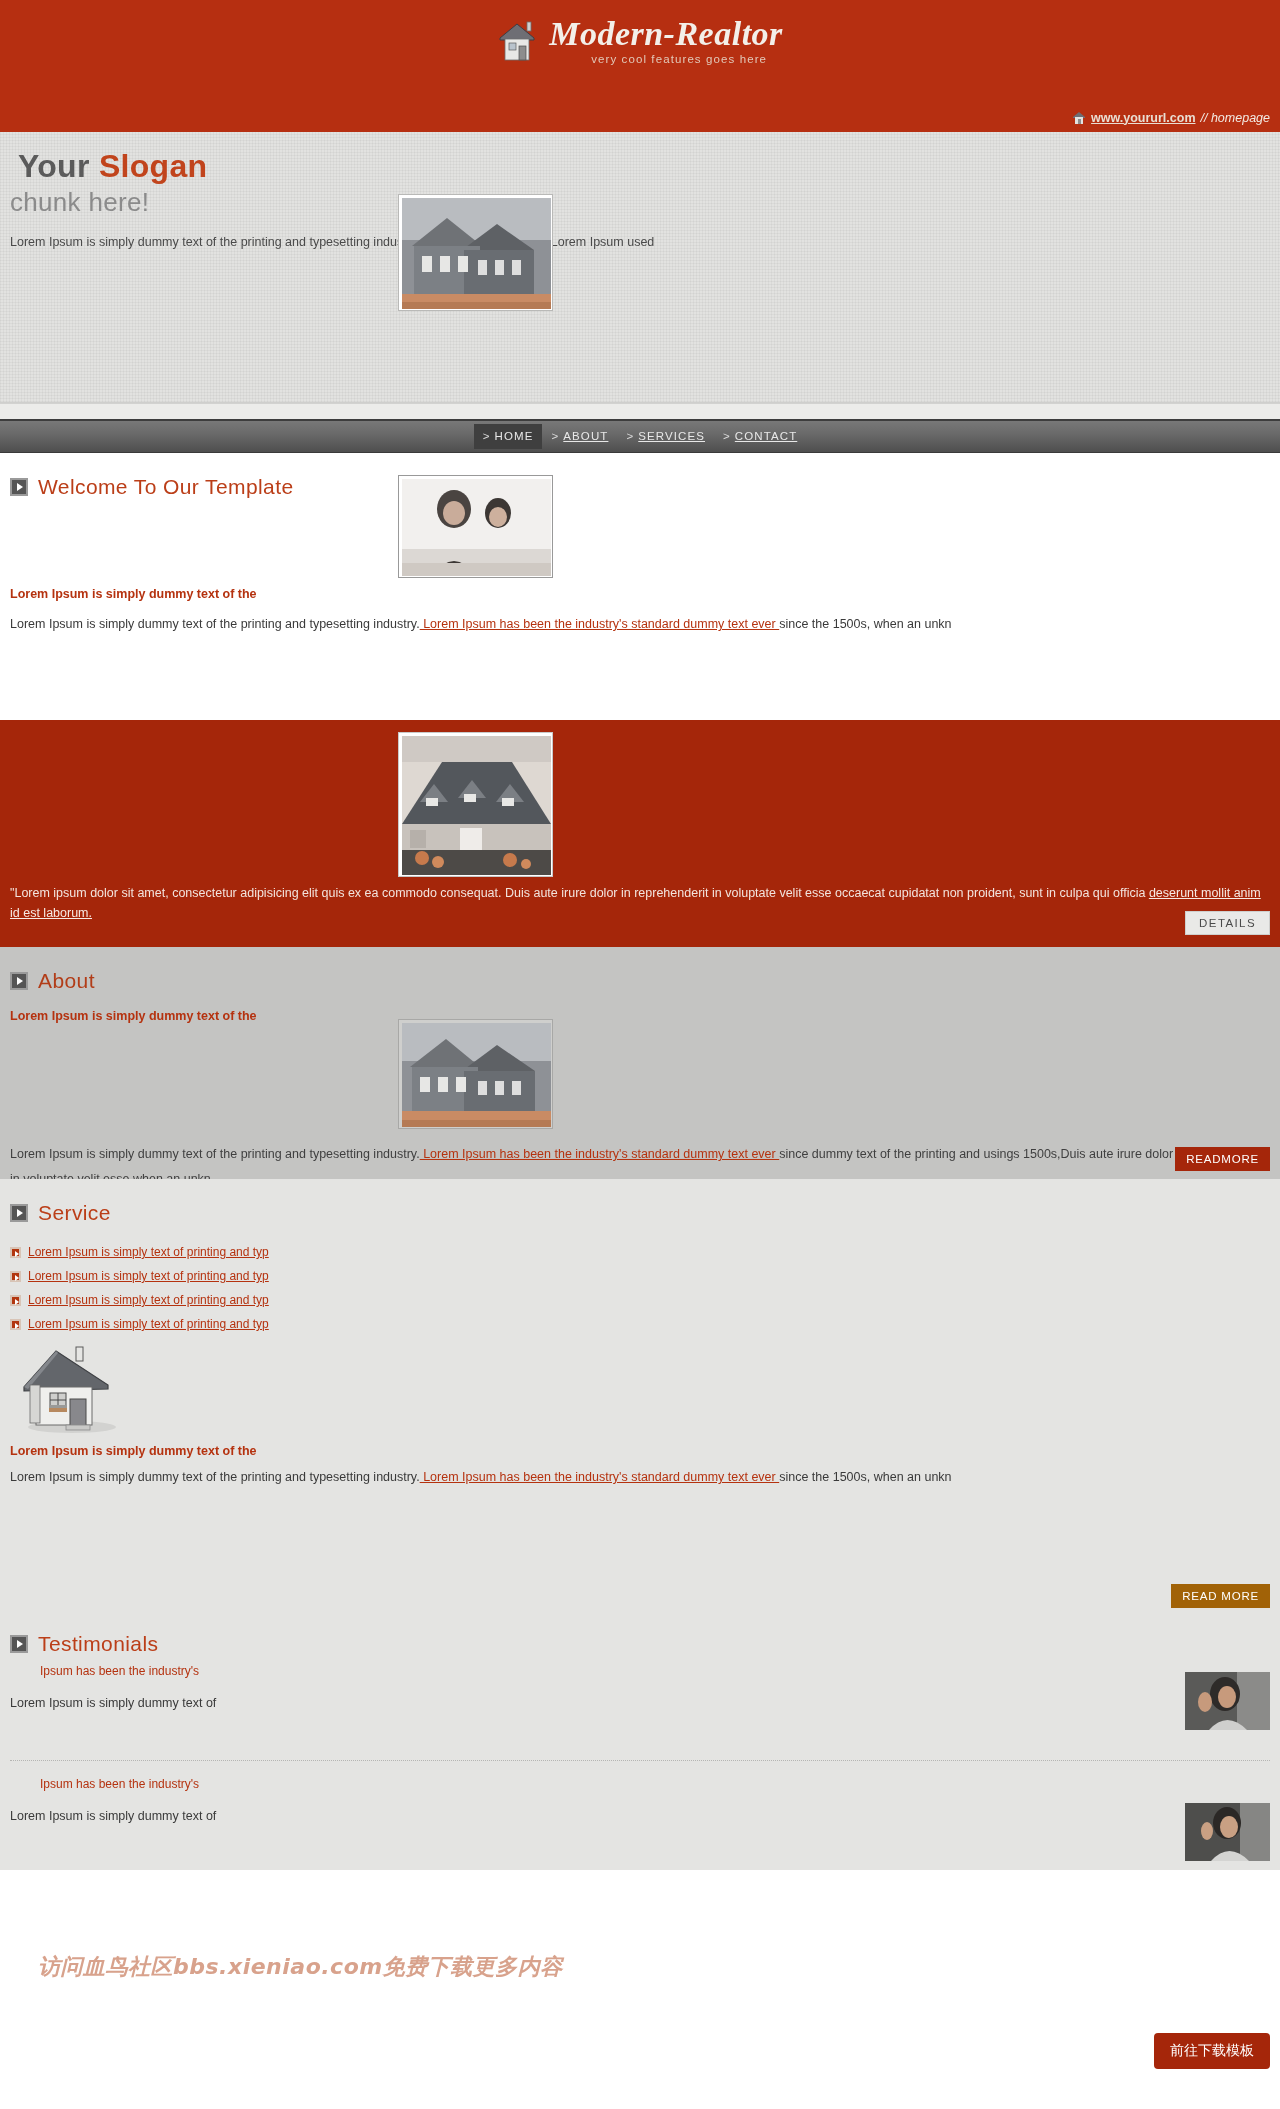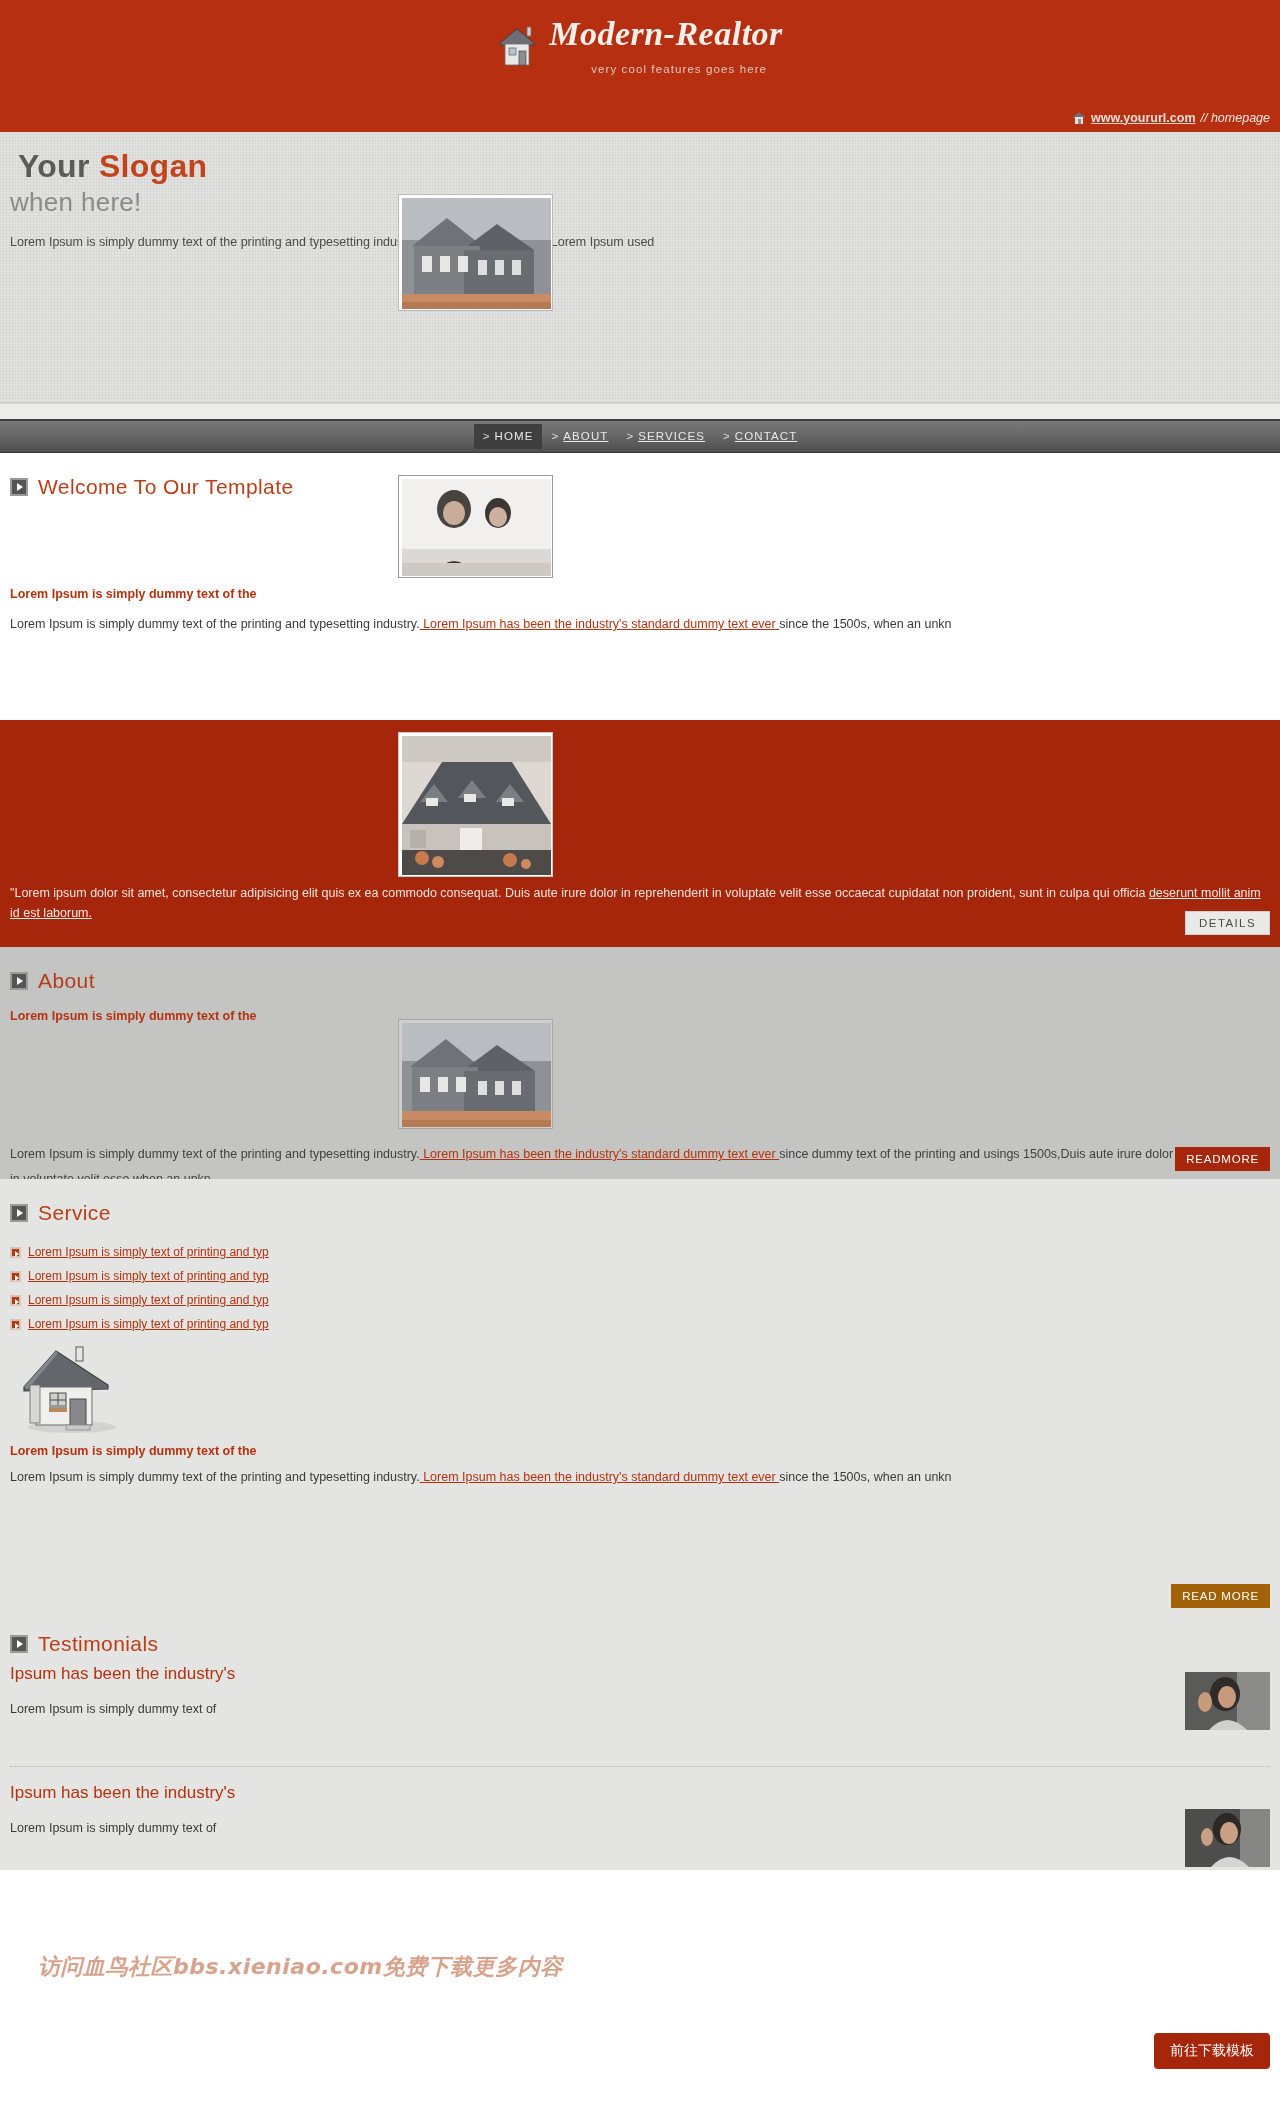--- a/index.html
+++ b/index.html
@@ -30,21 +30,21 @@
     font-style: italic;
     font-weight: bold;
     font-size: 34px;
     color: #f3efe9;
     letter-spacing: 0.5px;
   }
   .logo-tag {
     font-size: 11.5px;
     color: #e2c9b9;
     letter-spacing: 1.1px;
-    margin-top: 13px;
+    margin-top: 3px;
     padding-left: 42px;
   }
   .url-bar {
     position: absolute;
     right: 10px;
     bottom: 7px;
     display: flex;
     align-items: center;
     gap: 5px;
     font-size: 12.5px;
@@ -212,21 +212,21 @@
     position: absolute; right: 10px; bottom: 12px;
     background: #a16207; color: #fff; border: none;
     font-size: 11.5px; letter-spacing: 0.8px;
     padding: 6px 11px; cursor: pointer;
   }
 
   
   .testi { background: #e4e4e2; position: relative; padding: 0 10px 0 10px; min-height: 250px; }
   .testi .sec-head { padding-top: 12px; }
   .testi-block { position: relative; }
-  .testi-author { font-size: 17px; color: #b5320f; margin-top: 2px; }
+  .testi-author { font-size: 12px; color: #b5320f; margin-top: 2px; margin-left: 30px; }
   .testi-quote { font-size: 12.5px; color: #3a3a3a; margin-top: 18px; }
   .testi-avatar {
     position: absolute; right: 0px; top: 8px;
     width: 85px; height: 58px; background: #555;
     overflow: hidden;
   }
   .testi-divider {
     border-top: 1px dotted #b5b5b3;
     margin-top: 50px;
   }
@@ -280,21 +280,21 @@
         <rect x="3" y="7" width="8" height="7" fill="#e3e3e1"></rect>
         <rect x="6" y="9" width="3" height="5" fill="#8d8d8d"></rect>
       </svg>
       <a href="#">www.yoururl.com</a>
       <span class="url-suffix">// homepage</span>
     </div>
   </div>
 
   <div class="hero">
     <div class="slogan-1"><span>Your </span><em>Slogan</em></div>
-    <div class="slogan-2">when here!</div>
+    <div class="slogan-2">chunk here!</div>
     <div class="hero-sub">Lorem Ipsum is simply dummy text of the printing and typesetting industry. The standard chunk of Lorem Ipsum used</div>
     <div class="hero-img-frame">
       <svg viewBox="0 0 149 111" width="149" height="111">
         <rect width="149" height="111" fill="#8e9196"></rect>
         <rect y="0" width="149" height="42" fill="#b9bcc0"></rect>
         <polygon points="10,48 45,20 80,48" fill="#6f7276"></polygon>
         <polygon points="60,52 95,26 132,52" fill="#5e6165"></polygon>
         <rect x="12" y="48" width="66" height="48" fill="#7c8085"></rect>
         <rect x="62" y="52" width="70" height="44" fill="#696d72"></rect>
         <rect x="20" y="58" width="10" height="16" fill="#e7e7e5"></rect>

